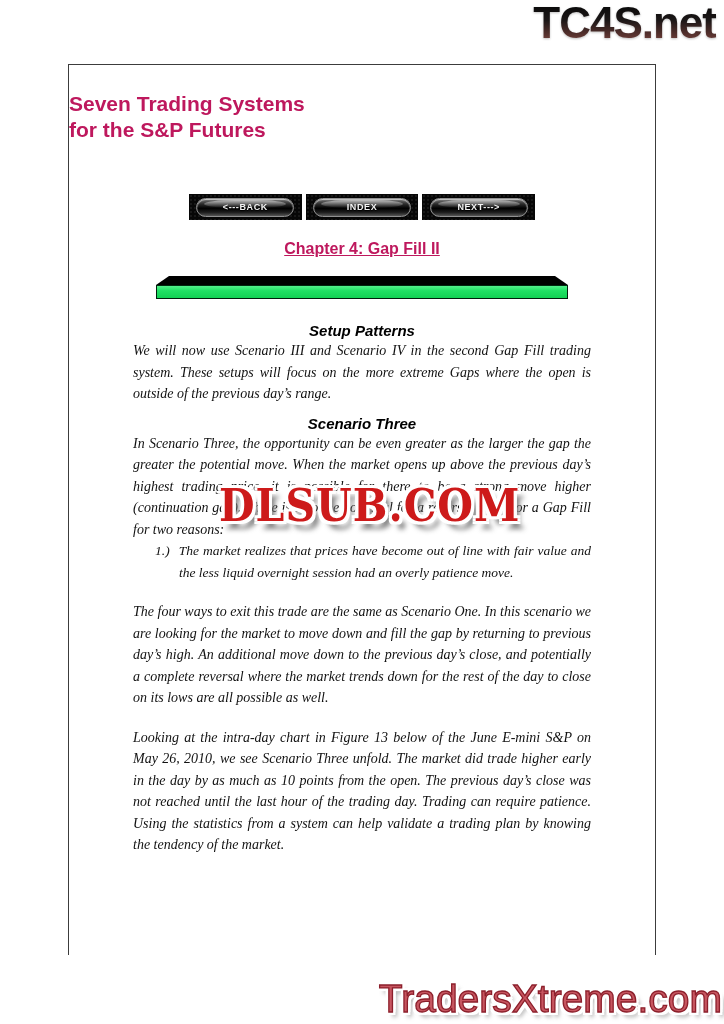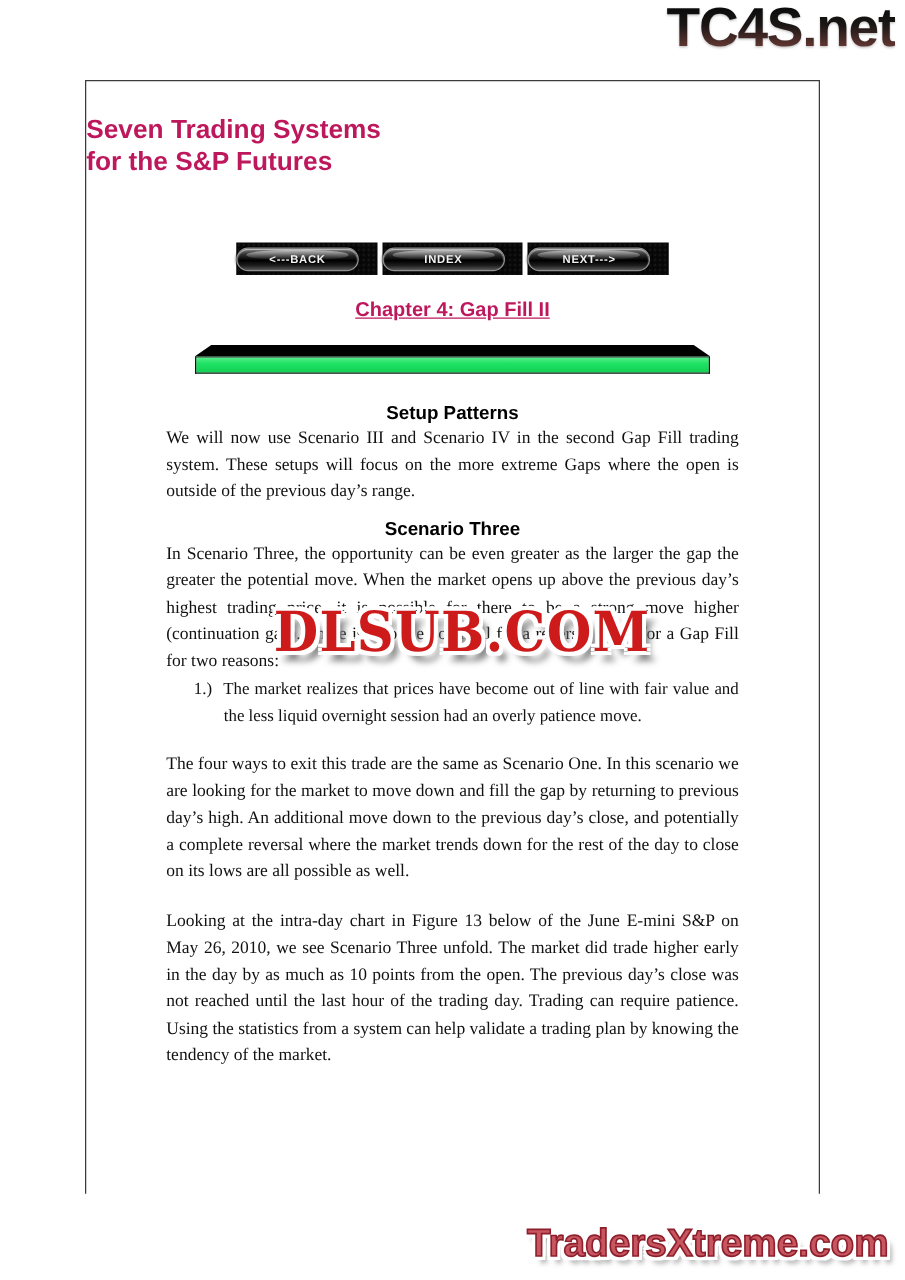--- a/index.html
+++ b/index.html
@@ -22,37 +22,37 @@
     filter: drop-shadow(0 1px 1px rgba(0,0,0,0.25));
   }
 
   
   .page {
     position: absolute; left: 68px; top: 64px;
     width: 588px; height: 891px;
     background: #fff;
     border: 1px solid #3c3c3c; border-bottom: none;
   }
-  .page-inner { margin: 0 64px; }
+  .page-inner { margin: 0 64px; font-style: italic; }
 
   .book-title {
     margin: 26px 0 0; text-align: left;
     font-family: "Liberation Sans", sans-serif;
     font-weight: bold; font-size: 21px; line-height: 26px;
     color: #be185d;
   }
 
   
   .nav-strip {
     width: 346px; height: 26px; margin: 51px auto 0;
     display: flex; gap: 4px;
   }
   .nav-tile {
     flex: 1; background: #070707;
-    display: flex; align-items: center; justify-content: flex-start;
+    display: flex; align-items: center; justify-content: center;
     background-image: radial-gradient(rgba(255,255,255,0.07) 1px, transparent 1px);
     background-size: 4px 4px;
   }
   .pill {
     width: 98px; height: 19px; border-radius: 10px;
     border: 1px solid #909090;
     background: linear-gradient(180deg, #7a7a7a 0%, #2a2a2a 30%, #000 55%, #1c1c1c 78%, #565656 100%);
     box-shadow: inset 0 1px 1px rgba(255,255,255,0.6), 0 0 2px #000;
     position: relative;
     display: flex; align-items: center; justify-content: center;
@@ -114,23 +114,23 @@
     font-weight: bold; font-size: 41px; letter-spacing: 1px;
     color: #cd1a1a;
     text-shadow:
       -3px -3px 0 #fff, 3px -3px 0 #fff, -3px 3px 0 #fff, 3px 3px 0 #fff,
       -3px 0 0 #fff, 3px 0 0 #fff, 0 -3px 0 #fff, 0 3px 0 #fff,
       6px 7px 5px rgba(110,110,110,0.85);
     transform: scaleY(1.08);
     white-space: nowrap;
   }
   .wm-traders {
-    position: absolute; right: 13px; top: 977px;
+    position: absolute; right: 2px; top: 977px;
     font-family: "Liberation Sans", sans-serif;
-    font-weight: bold; font-size: 31px; letter-spacing: 0px;
+    font-weight: normal; font-size: 39px; letter-spacing: 0px;
     color: #c75660;
     -webkit-text-stroke: 1.3px #8c1f2b;
     text-shadow:
       -3px -3px 0 #fff, 3px -3px 0 #fff, -3px 3px 0 #fff, 3px 3px 0 #fff,
       -3px 0 0 #fff, 3px 0 0 #fff, 0 -3px 0 #fff, 0 3px 0 #fff,
       4px 5px 4px rgba(140,140,140,0.8);
     white-space: nowrap;
   }
 </style>
 </head>

